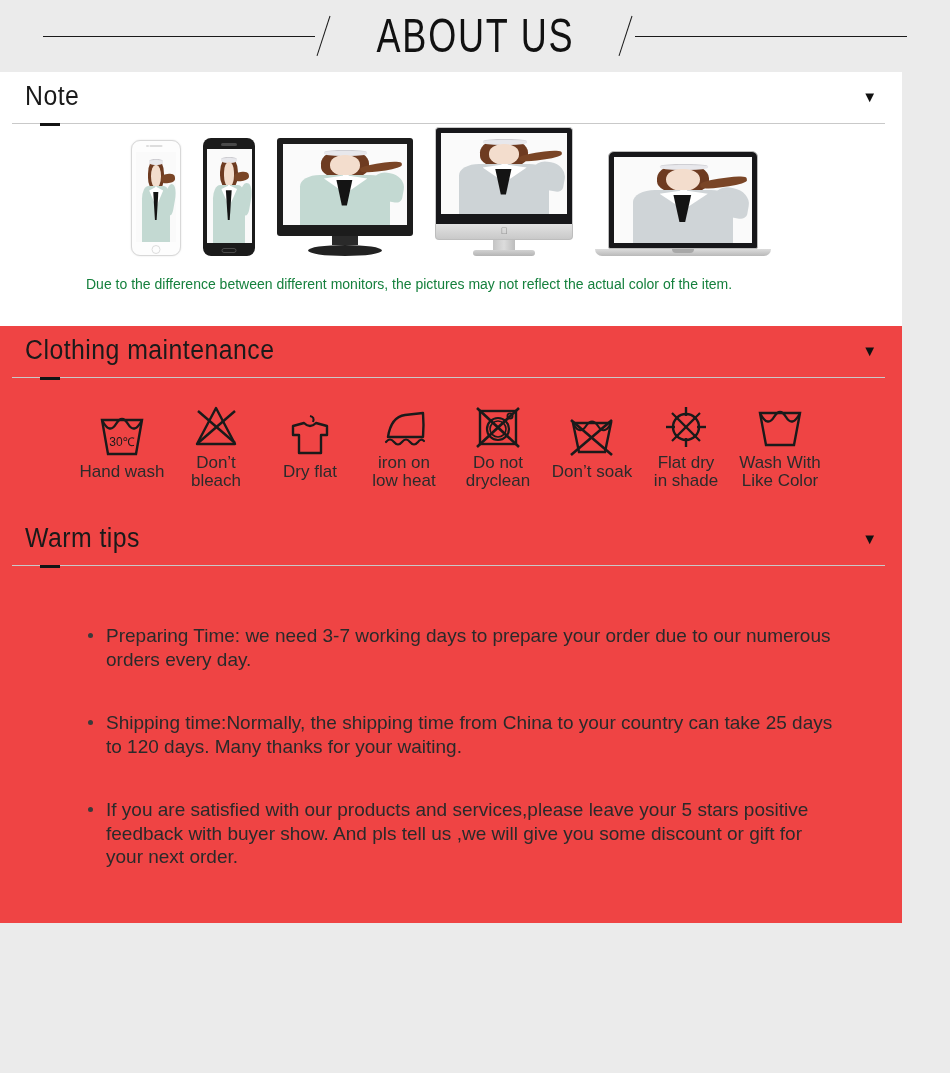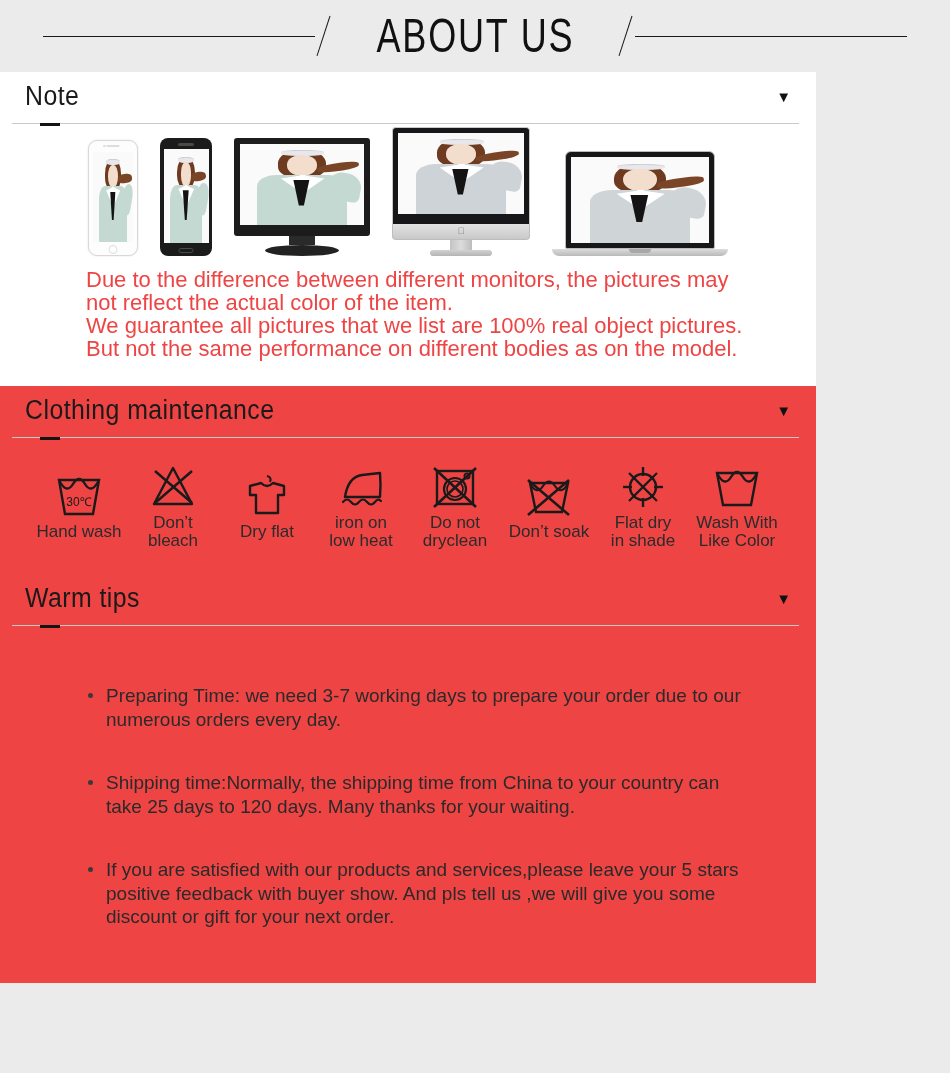--- a/index.html
+++ b/index.html
@@ -45,21 +45,21 @@
     font-size: 41px;
     font-weight: 400;
     letter-spacing: 2px;
     color: #111;
     transform: scaleX(0.88) scaleY(1.18);
     padding: 0 26px;
     white-space: nowrap;
   }
 
   
-  .section { width: 816px; }
+  .section { width: 902px; }
   .section.white { background: #ffffff; }
   .section.gray  { background: #ef4444; }
 
   .section-head {
     position: relative;
     padding: 0 0 0 25px;
     height: 58px;
   }
   .section-head .title {
     font-size: 27px;
@@ -267,23 +267,23 @@
   .fig .tie {
     position: absolute; left: 41%; top: 44%;
     width: 17%; height: 32%;
     background: #141414;
     clip-path: polygon(12% 0, 88% 0, 62% 100%, 38% 100%);
   }
 
   
   .note-text {
     padding: 6px 70px 26px 86px;
-    font-size: 22px;
-    line-height: 23px;
-    color: #ef4444;
+    font-size: 14px;
+    line-height: 32px;
+    color: #15803d;
   }
   .note-text p { margin: 0; }
 
   
   .care-row {
     display: flex;
     justify-content: center;
     align-items: center;
     gap: 0px;
     padding: 14px 0 24px 0;
@@ -458,21 +458,20 @@
       </div>
       <div class="hinge">
         <div class="notch"></div>
       </div>
     </div>
 
   </div>
 
   <div class="note-text">
     <p>Due to the difference between different monitors, the pictures may not reflect the actual color of the item.</p>
-    <p>We guarantee all pictures that we list are 100% real object pictures. But not the same performance on different bodies as on the model.</p>
   </div>
 </div>
 
 <div class="section gray">
 
   <div class="section-head">
     <span class="title">Clothing maintenance</span>
     <span class="caret">▼</span>
     <div class="head-rule"></div>
     <div class="head-accent"></div>

